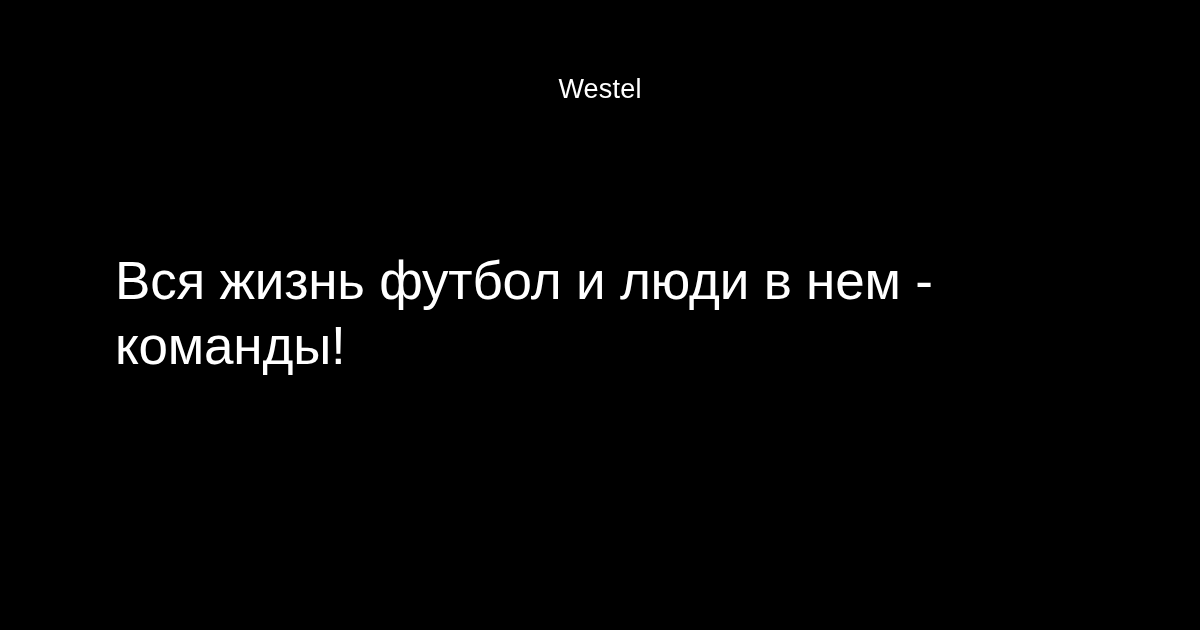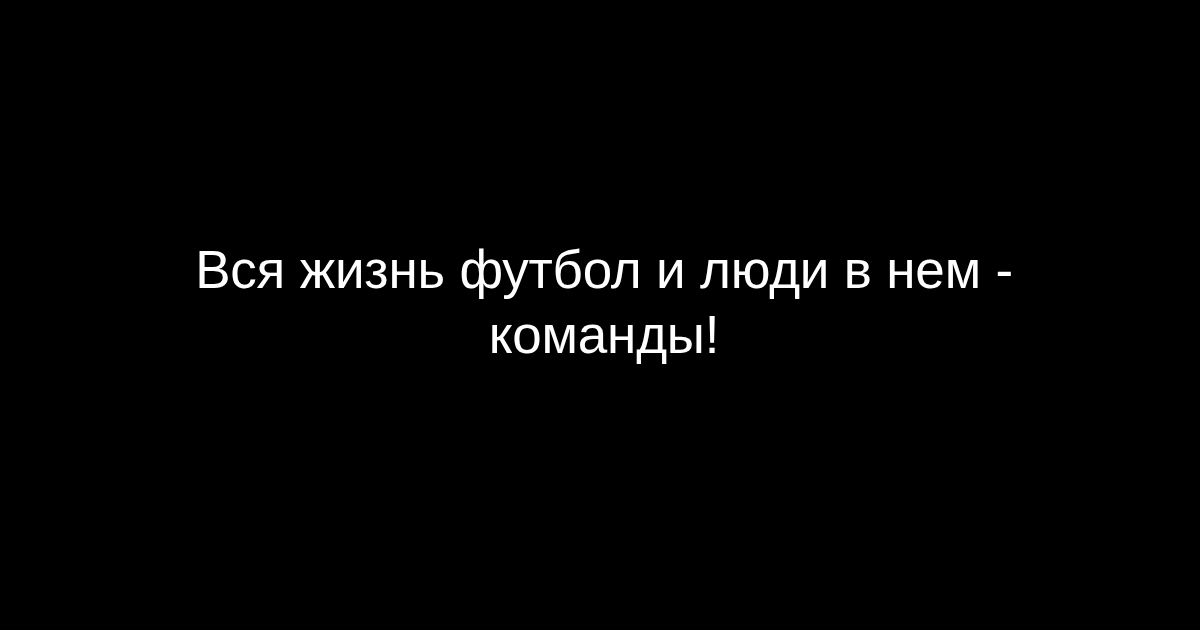--- a/index.html
+++ b/index.html
@@ -31,30 +31,31 @@
     font-weight: 400;
     line-height: 34px;
     letter-spacing: 0.2px;
     white-space: nowrap;
   }
   .headline {
     position: absolute;
     top: 233px;
     left: 100px;
     width: 1000px;
-    text-align: center;
+    text-align: left;
     color: #ffffff;
     font-size: 53px;
     font-weight: 400;
     line-height: 65px;
     letter-spacing: -0.2px;
-    margin: 4px;
+    margin: 15px;
   }
 </style>
 </head>
 <body>
 
 <div class="card">
 
+  <div class="site-name">Westel</div>
 
   <h1 class="headline">Вся жизнь футбол и люди в нем - команды!</h1>
 
 </div>
 
 </body></html>

